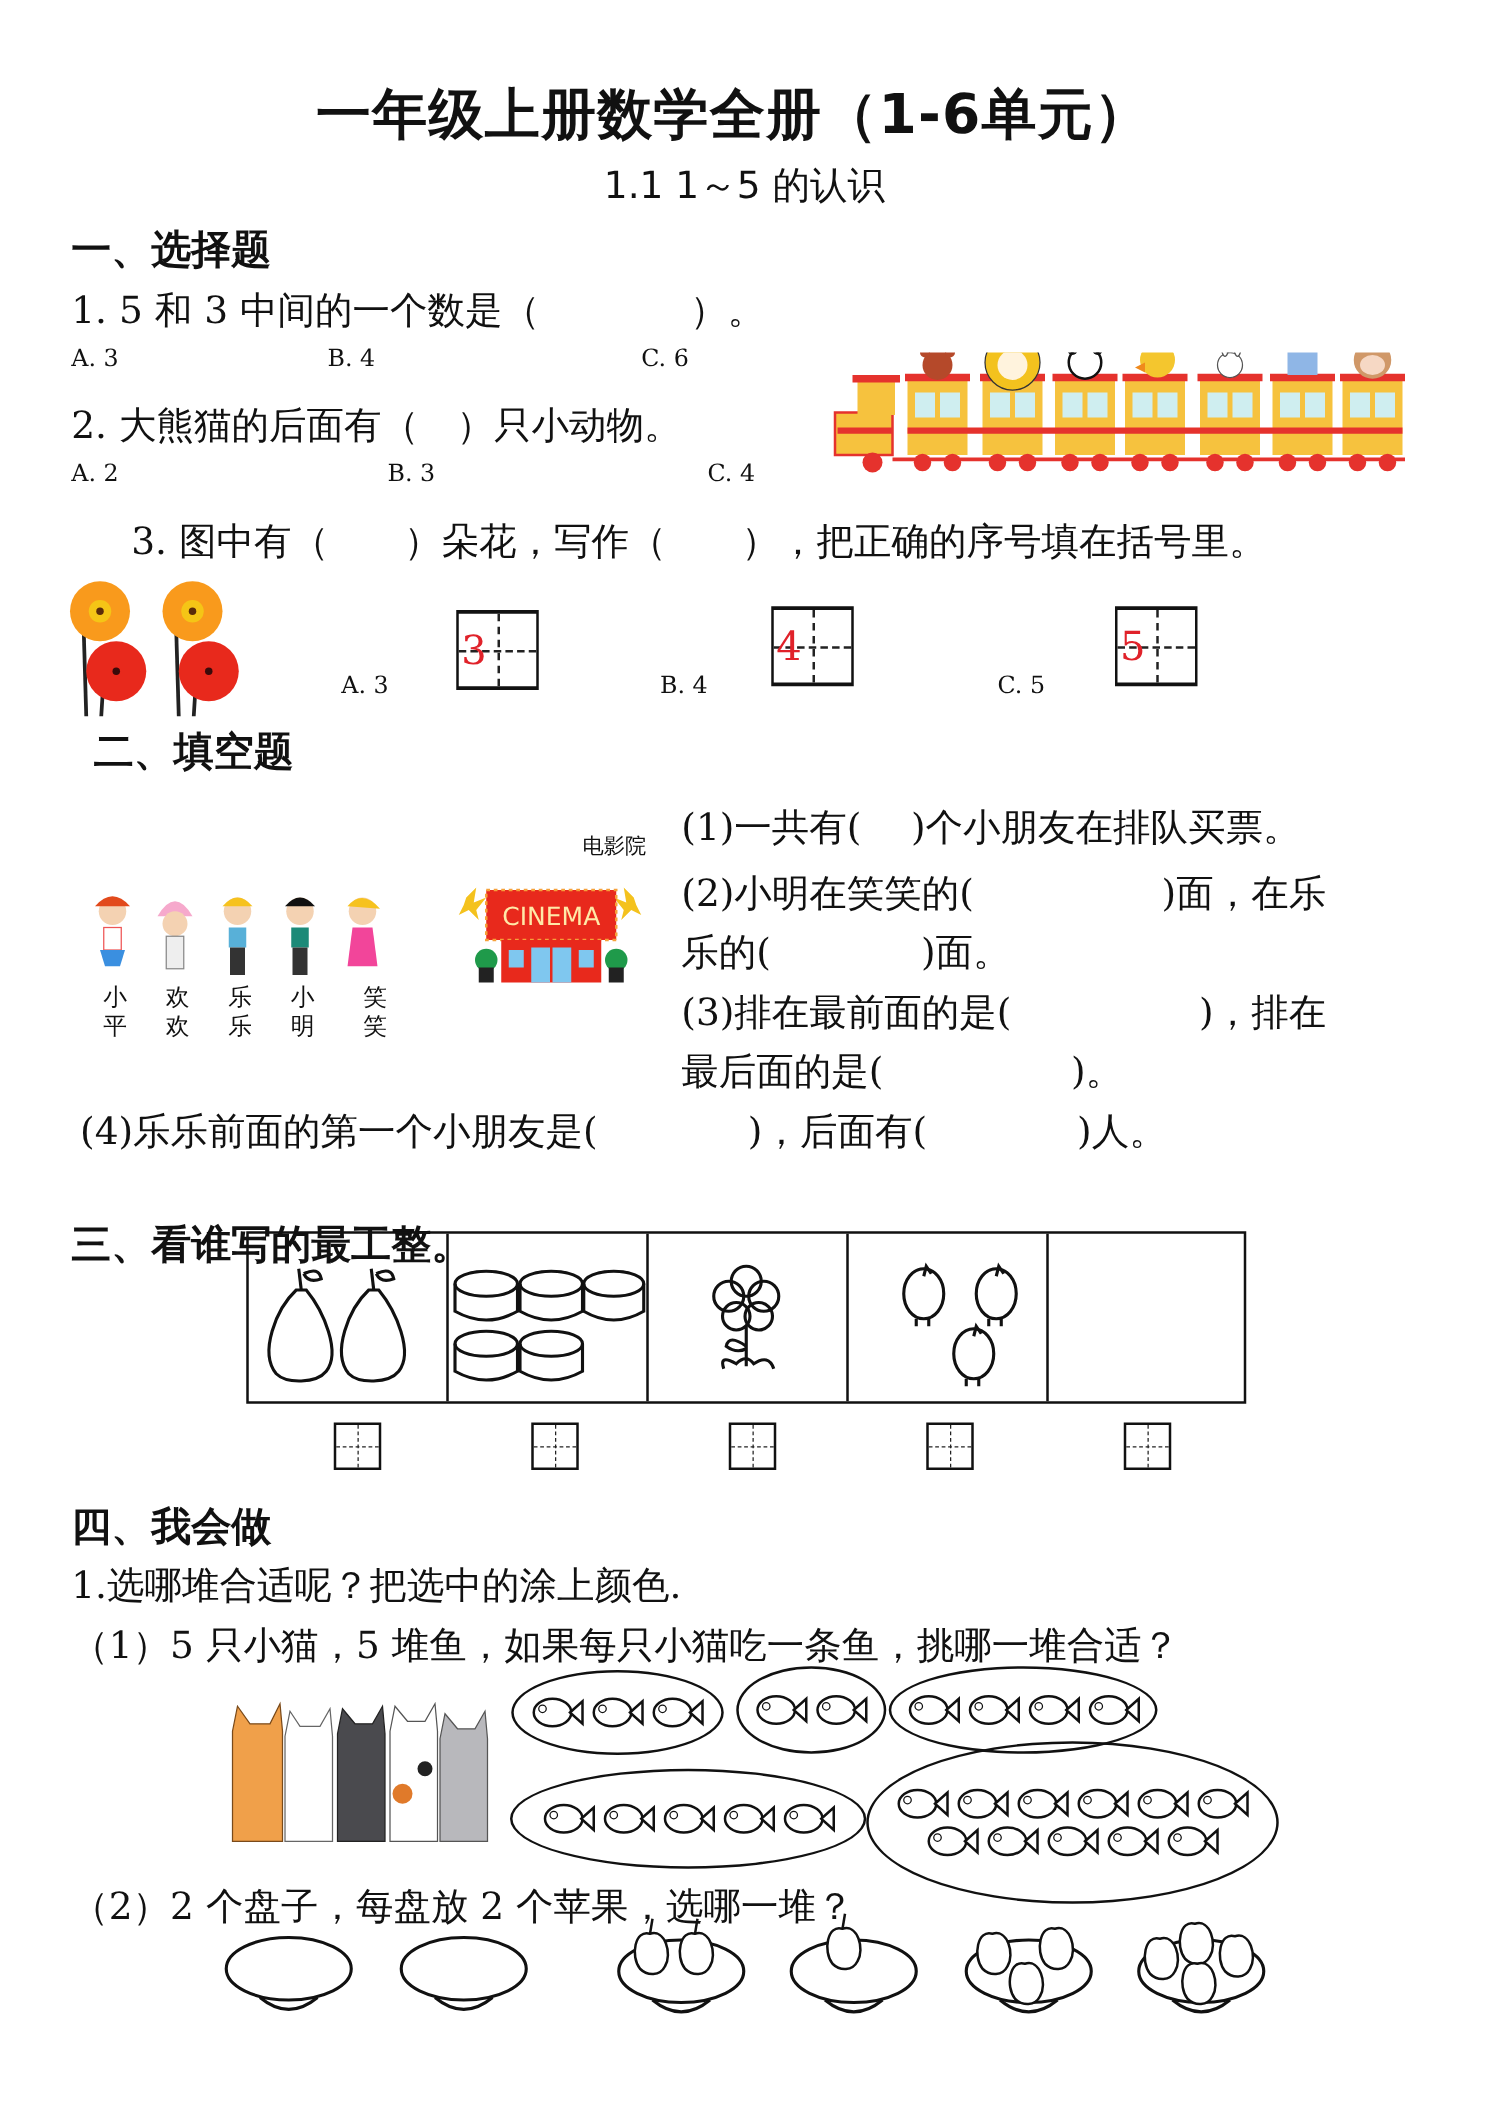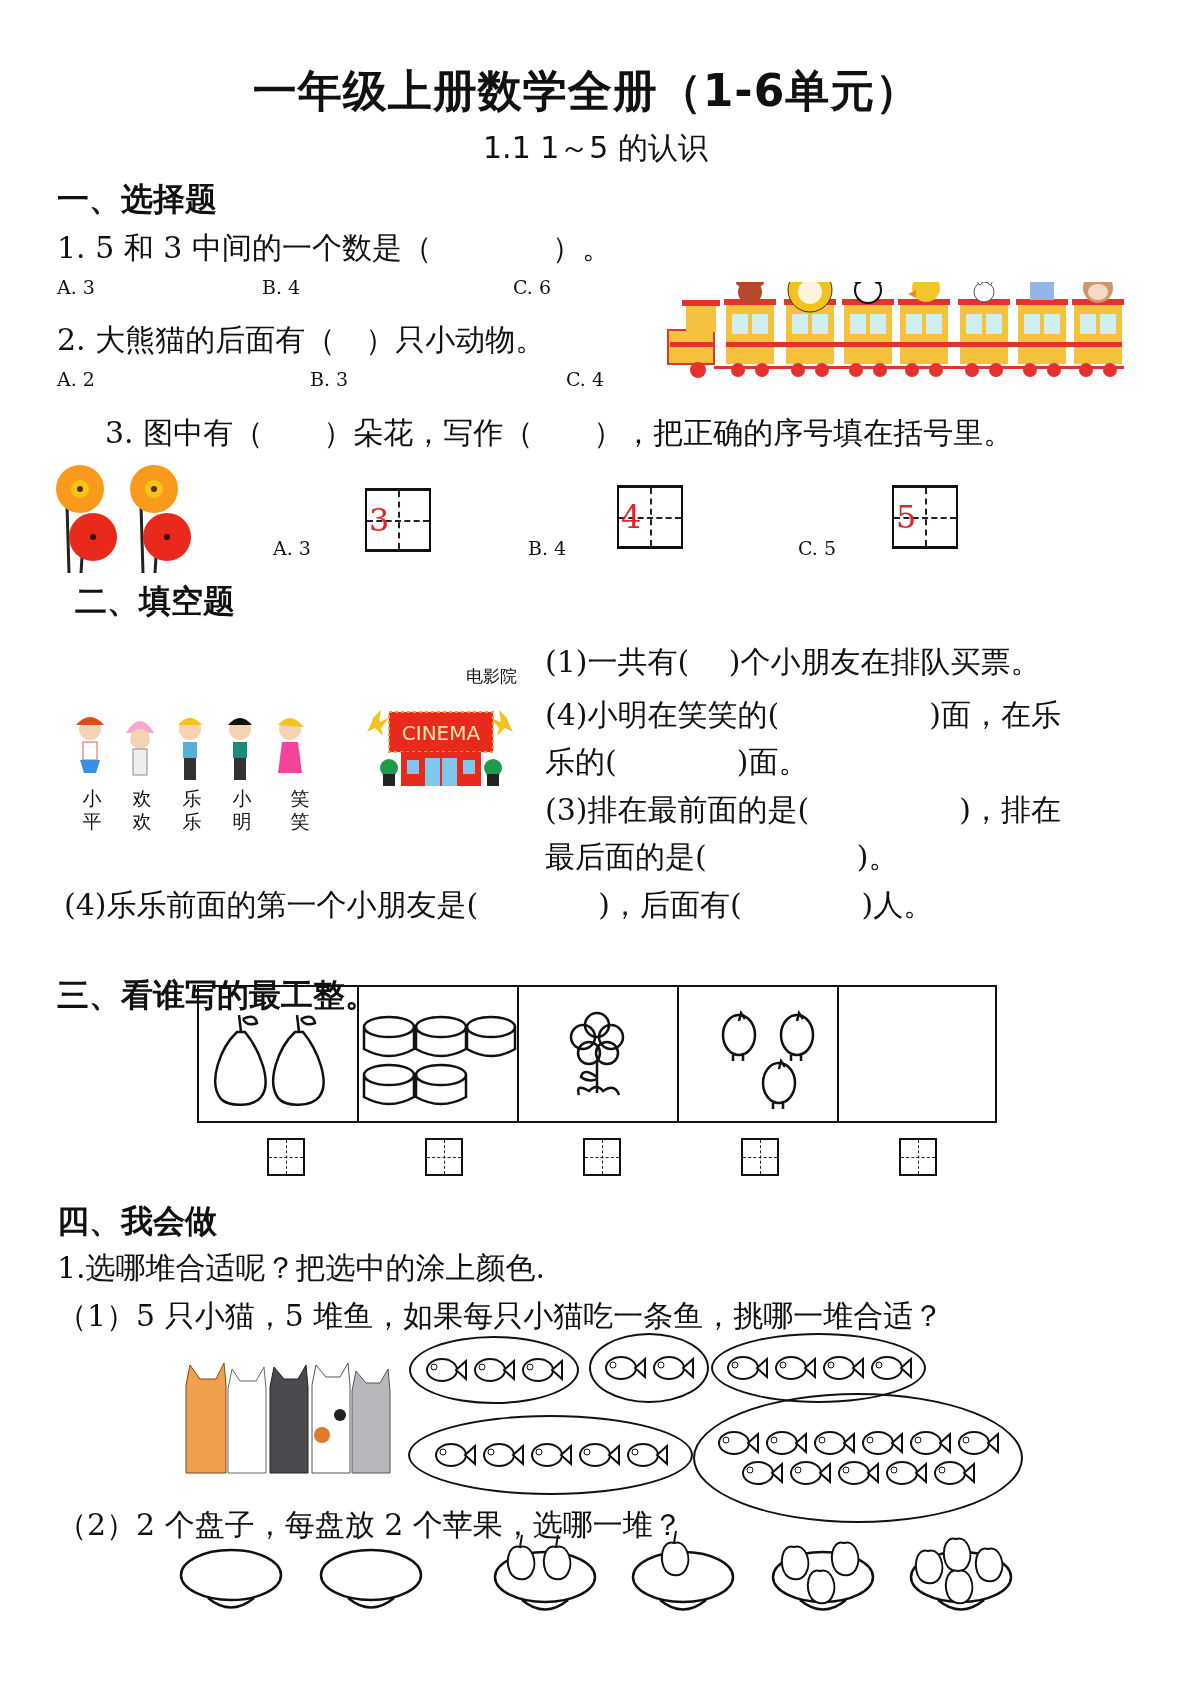--- a/index.html
+++ b/index.html
@@ -232,21 +232,21 @@
     <rect x="98" y="72" width="12" height="14" fill="#7fc7ef"></rect>
   <rect x="60" y="70" width="15" height="28" fill="#7fc7ef"></rect>
     <rect x="77" y="70" width="15" height="28" fill="#7fc7ef"></rect>
   <circle cx="24" cy="80" r="9" fill="#1f9a4a"></circle>
     <rect x="18" y="86" width="12" height="12" fill="#222"></rect>
   <circle cx="128" cy="80" r="9" fill="#1f9a4a"></circle>
     <rect x="122" y="86" width="12" height="12" fill="#222"></rect>
 </svg>
 
 <div class="abs q" style="left:545px;top:642px;">(1)一共有(　 )个小朋友在排队买票。</div>
-<div class="abs q" style="left:545px;top:695px;">(4)小明在笑笑的(　　　　　)面，在乐</div>
+<div class="abs q" style="left:545px;top:695px;">(2)小明在笑笑的(　　　　　)面，在乐</div>
 <div class="abs q" style="left:545px;top:742px;">乐的(　　　　)面。</div>
 <div class="abs q" style="left:545px;top:790px;">(3)排在最前面的是(　　　　　)，排在</div>
 <div class="abs q" style="left:545px;top:837px;">最后面的是(　　　　　)。</div>
 <div class="abs q" style="left:64px;top:885px;">(4)乐乐前面的第一个小朋友是(　　　　)，后面有(　　　　)人。</div>
 
 <div class="abs sec" style="left:57px;top:974px;">三、看谁写的最工整。</div>
 <div class="abs grid3">
   <div class="cell">
     <svg width="158" height="134" viewBox="0 0 158 134">
       <g fill="none" stroke="#111" stroke-width="2.5">

